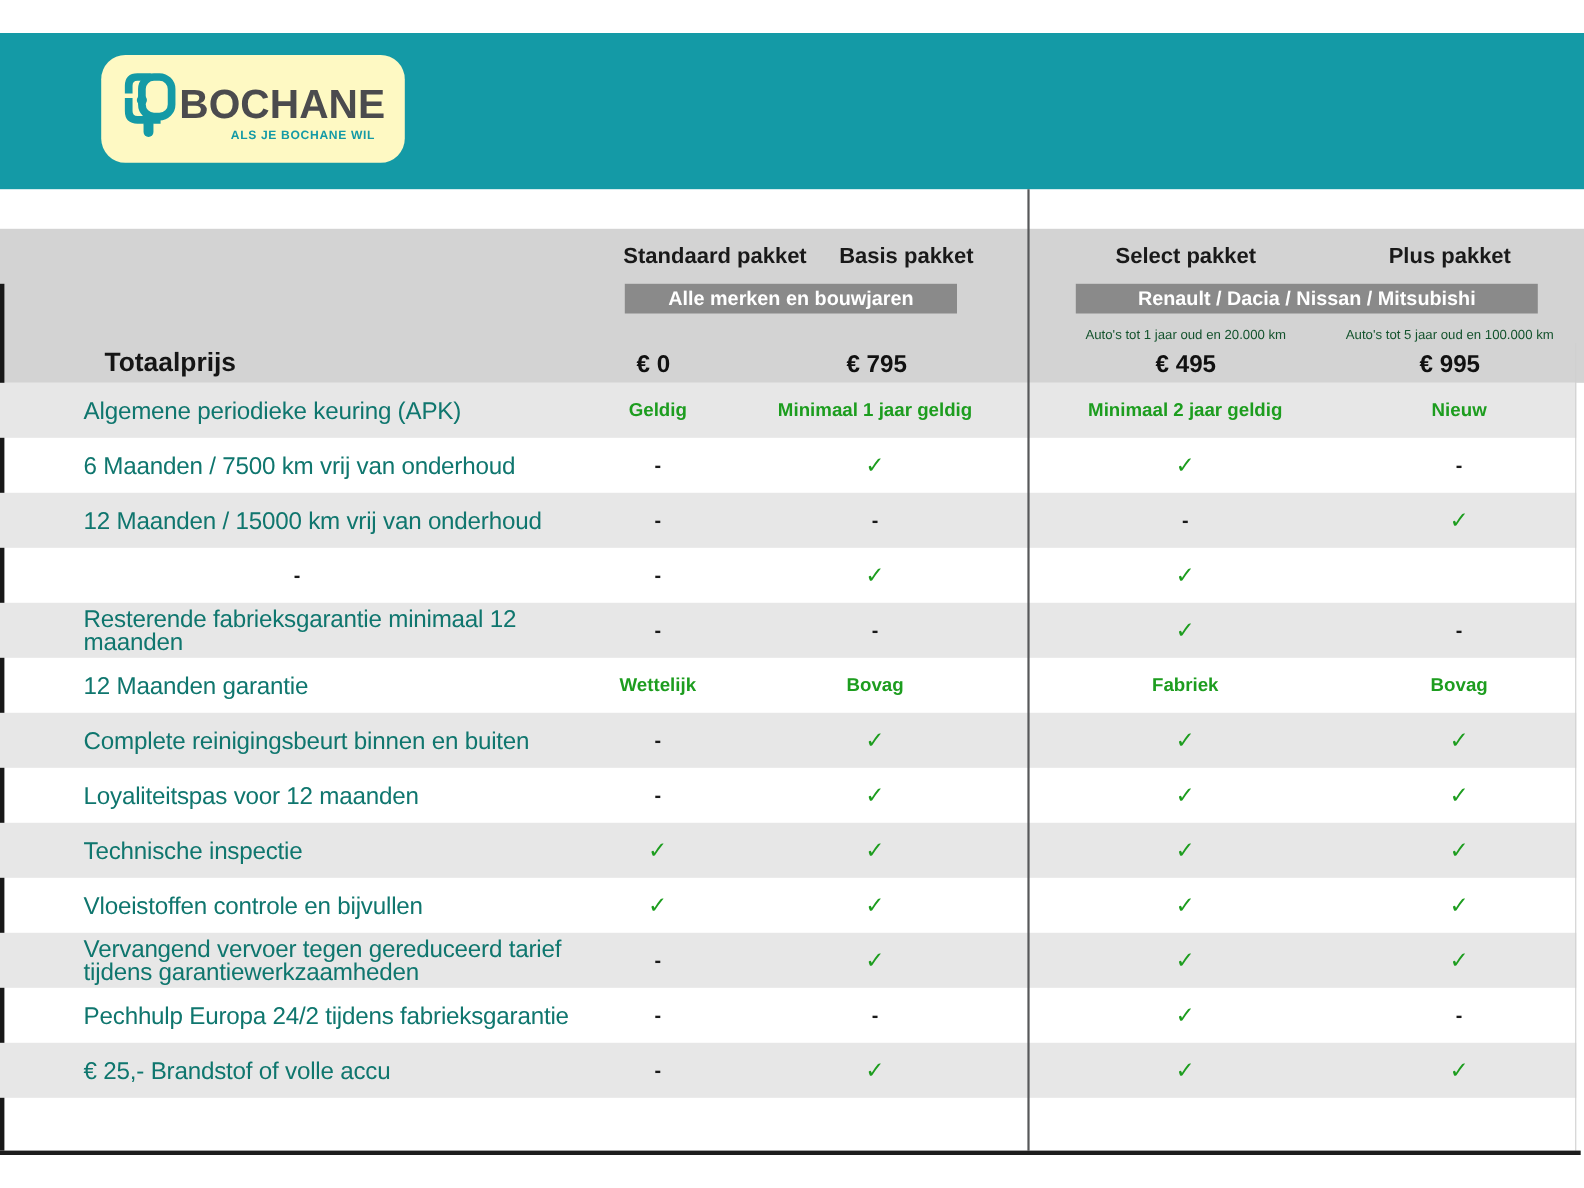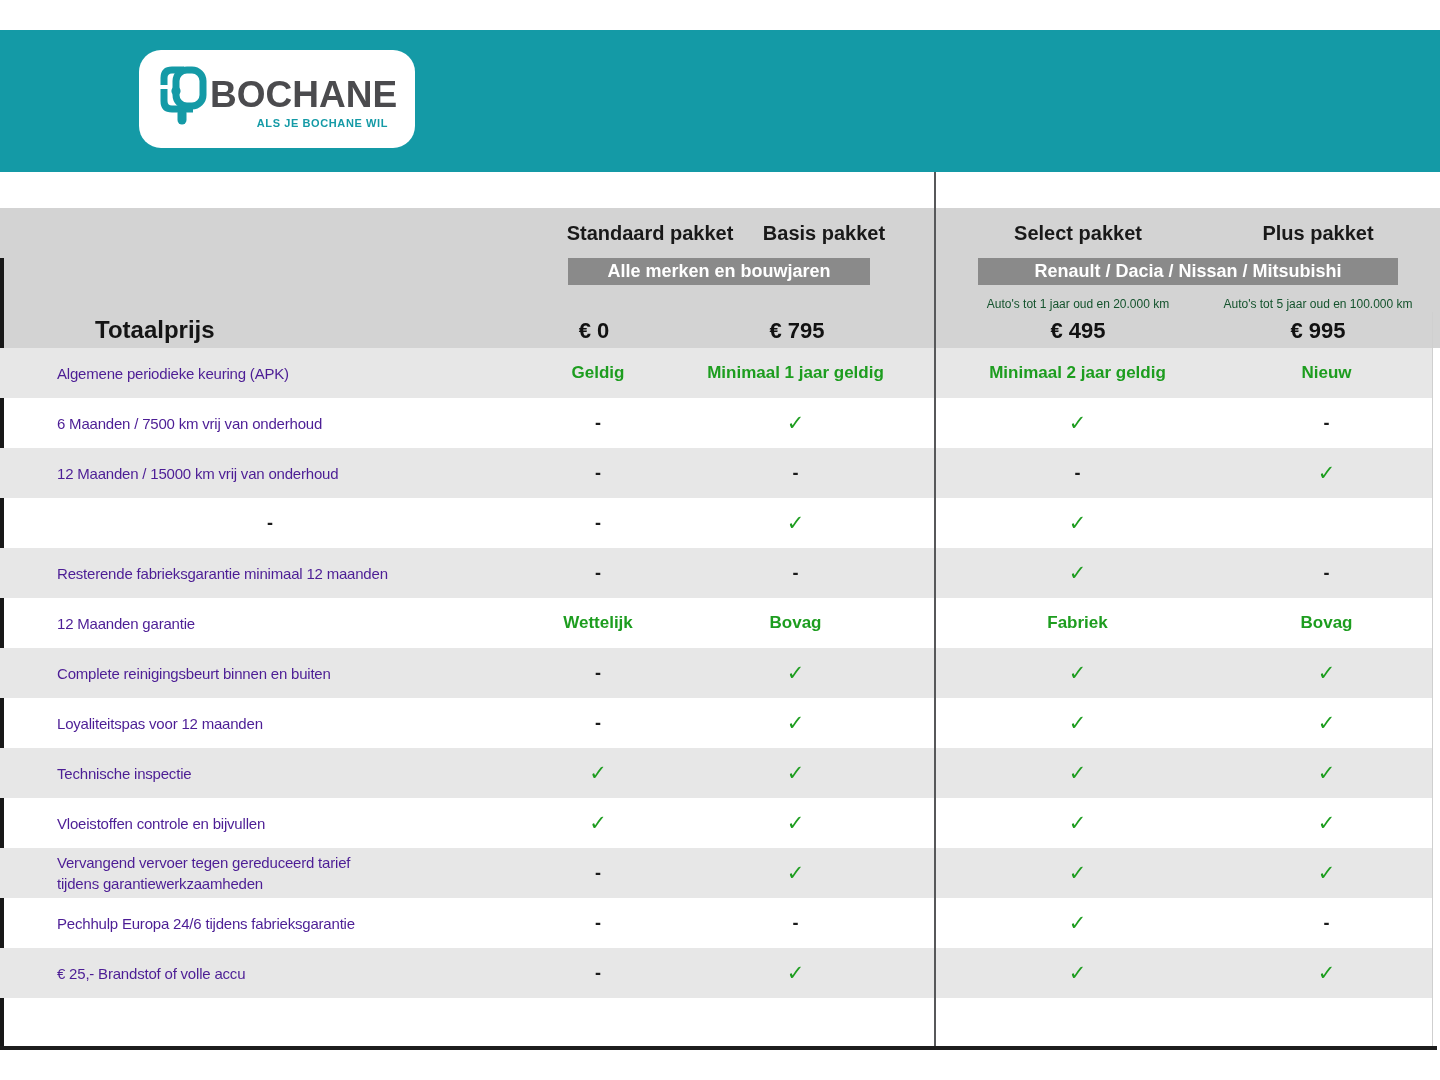--- a/index.html
+++ b/index.html
@@ -2,21 +2,21 @@
 <html style="--teal_accent: #149aa6; --green_check: #1d9d1f; --band_gray: #8a8a8a; --header_gray: #d3d3d3; --row_gray: #e7e7e7;"><head>
 <meta charset="utf-8">
 <style>
   * { margin:0; padding:0; box-sizing:border-box; }
   html,body { background:#fff; }
   body { font-family:"Liberation Sans","DejaVu Sans",sans-serif; }
   .page { position:relative; width:1440px; height:1080px; background:#fff; overflow:hidden; }
 
   
   .topbar { position:absolute; left:0; top:30px; width:1440px; height:142px; background:var(--teal_accent,#149aa6); }
-  .logo-box { position:absolute; left:92px; top:20px; width:276px; height:98px; background:#ffffff; border-radius:22px;margin-left:47px; }
+  .logo-box { position:absolute; left:92px; top:20px; width:276px; height:98px; background:#fef9c3; border-radius:22px; }
   .logo-icon { position:absolute; left:20px; top:11px; }
   .brand-name { position:absolute; left:71px; top:26px; font-size:37px; font-weight:700; color:#4b4b4e; letter-spacing:0; line-height:1; }
   .brand-tagline { position:absolute; left:71px; top:67px; width:178px; text-align:right; font-size:11px; font-weight:700; letter-spacing:.6px; color:var(--teal_accent,#149aa6); }
   .page-title { position:absolute; left:610px; top:32px; width:690px; text-align:center; line-height:74px; font-size:62px; font-weight:700; color:#fff; letter-spacing:-1px; }
 
   
   .head { position:absolute; left:0; top:172px; width:1440px; height:140px; background:var(--header_gray,#d3d3d3);margin-top:36px; }
   .colhead { position:absolute; top:14px; transform:translateX(-50%); font-size:20px; font-weight:700; color:#191919; white-space:nowrap; }
   .band { position:absolute; top:50px; height:27px; line-height:27px; background:var(--band_gray,#8a8a8a); color:#fff; font-weight:700; font-size:18px; text-align:center; white-space:nowrap; }
   .band1 { left:568px; width:302px; }
@@ -24,21 +24,21 @@
   .note { position:absolute; top:89px; transform:translateX(-50%); font-size:12px; font-weight:400; color:#14532d; white-space:nowrap; }
   .total-label { position:absolute; left:95px; top:108px; font-size:24px; font-weight:700; color:#151515; }
   .price { position:absolute; top:110px; transform:translateX(-50%); font-size:22px; font-weight:700; color:#111; white-space:nowrap; }
 
   
   .black-edge { position:absolute; left:0; top:258px; width:4px; height:788px; background:#181818; }
   .tbody { position:absolute; left:0; top:348px; width:1433px; }
   .trow { display:grid; grid-template-columns:540px 116px 279px 285px 213px; align-items:center; height:50px; }
   .trow.gray { background:var(--row_gray,#e7e7e7); }
   .trow.white { background:transparent; }
-  .cell.lab { padding-left:57px; font-size:15px; color:#4c1d95; line-height:21px; white-space:pre-line; letter-spacing:-.2px; }
+  .cell.lab { padding-left:76px; font-size:22px; color:#0f766e; line-height:21px; white-space:pre-line; letter-spacing:-.2px; }
   .cell.val { text-align:center; }
   .cell.dash { font-weight:700; font-size:18px; color:#1a1a1a; }
   .cell.check { font-weight:700; font-size:21px; color:var(--green_check,#1d9d1f); }
   .cell.gtext { font-weight:700; font-size:17px; color:var(--green_check,#1d9d1f); white-space:nowrap; }
 
   .right-line { position:absolute; left:1432px; top:312px; width:1px; height:734px; background:#cfcfcf; }
   .divider { position:absolute; left:934px; top:172px; width:2px; height:874px; background:#57585a; }
   .bottom-line { position:absolute; left:0; top:1046px; width:1437px; height:4px; background:#1d1d1d; }
 </style>
 </head>
@@ -155,21 +155,21 @@
       </div>
       <div class="trow gray">
         <div class="cell lab">Vervangend vervoer tegen gereduceerd tarief
 tijdens garantiewerkzaamheden</div>
         <div class="cell val dash">-</div>
         <div class="cell val check">✓</div>
         <div class="cell val check">✓</div>
         <div class="cell val check">✓</div>
       </div>
       <div class="trow white">
-        <div class="cell lab">Pechhulp Europa 24/6 tijdens fabrieksgarantie</div>
+        <div class="cell lab">Pechhulp Europa 24/2 tijdens fabrieksgarantie</div>
         <div class="cell val dash">-</div>
         <div class="cell val dash">-</div>
         <div class="cell val check">✓</div>
         <div class="cell val dash">-</div>
       </div>
       <div class="trow gray">
         <div class="cell lab">€ 25,- Brandstof of volle accu</div>
         <div class="cell val dash">-</div>
         <div class="cell val check">✓</div>
         <div class="cell val check">✓</div>

